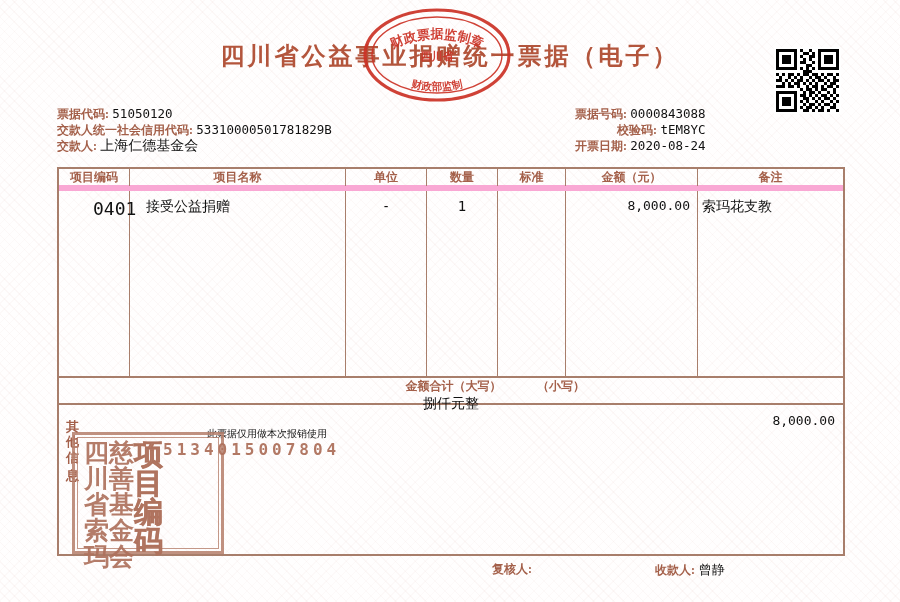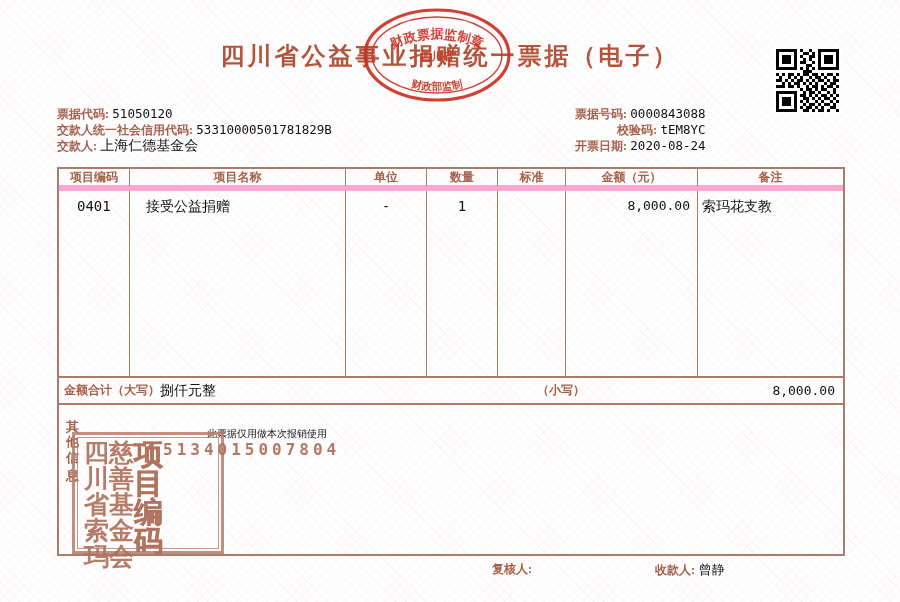--- a/index.html
+++ b/index.html
@@ -60,29 +60,29 @@
     font-size:12px; color:#a4604a;
     border-right:1.5px solid #a87e6b;
   }
   .thead .cell:last-child { border-right:none; }
   .tbody { height:187px; border-bottom:2px solid #a87e6b; }
   .tbody .cell {
     border-right:1.5px solid #a87e6b;
     padding-top:7px; font-size:14px;
   }
   .tbody .cell:last-child { border-right:none; }
-  .cell.c-code { padding-left:18px;  font-family:"DejaVu Sans Mono", monospace; font-size:14px; }
+  .cell.c-code { padding-left:18px;  font-family:"DejaVu Sans Mono", monospace; font-size:18px;margin-left:16px; }
   .cell.c-name { padding-left:16px; }
   .cell.c-center { text-align:center; }
   .cell.c-amount { text-align:right; padding-right:7px; font-family:"DejaVu Sans Mono", monospace; font-size:13px; }
   .cell.c-remark { padding-left:4px; }
 
   .total-row {
     position:relative; height:27px; border-bottom:2px solid #a87e6b;
-    display:flex; align-items:center;
+    display:flex; align-items:center;flex-direction:column;
   }
   .total-row .t-daxie-label { margin-left:5px; font-size:12px; }
   .total-row .t-daxie { font-size:14px; color:#111; }
   .total-row .t-xiaoxie-label { position:absolute; left:478px; font-size:12px; }
   .total-row .t-xiaoxie { margin-left:auto; padding-right:8px; font-family:"DejaVu Sans Mono", monospace; font-size:13px; }
 
   .bottom-section { position:relative; height:145px; }
   .reimb-note { position:absolute; left:148px; top:22px; font-size:10px; color:#111; }
   .other-info {
     position:absolute; left:4px; top:4px;

